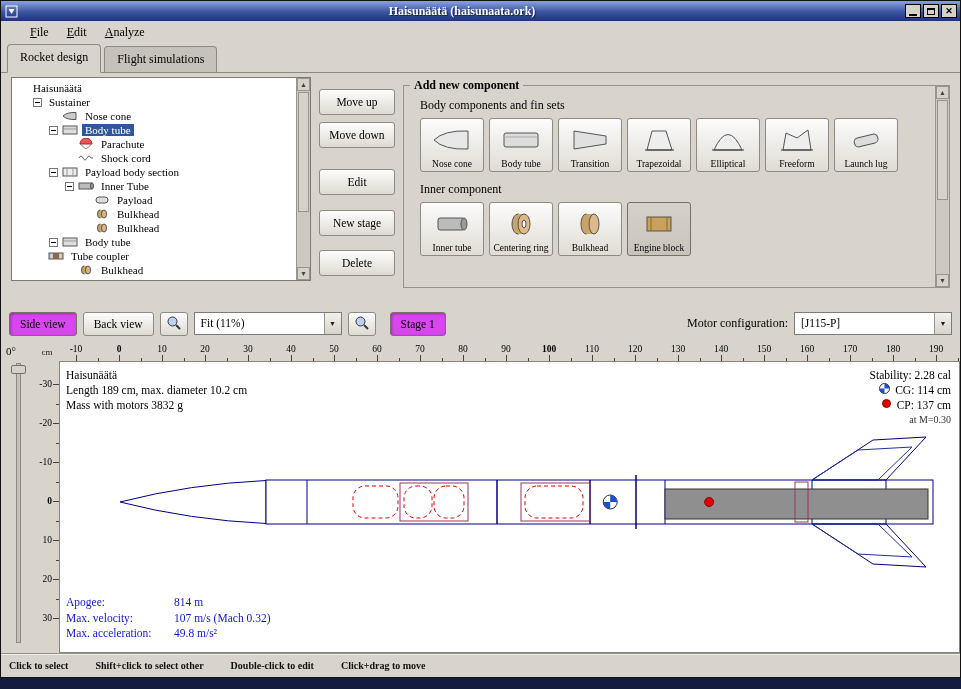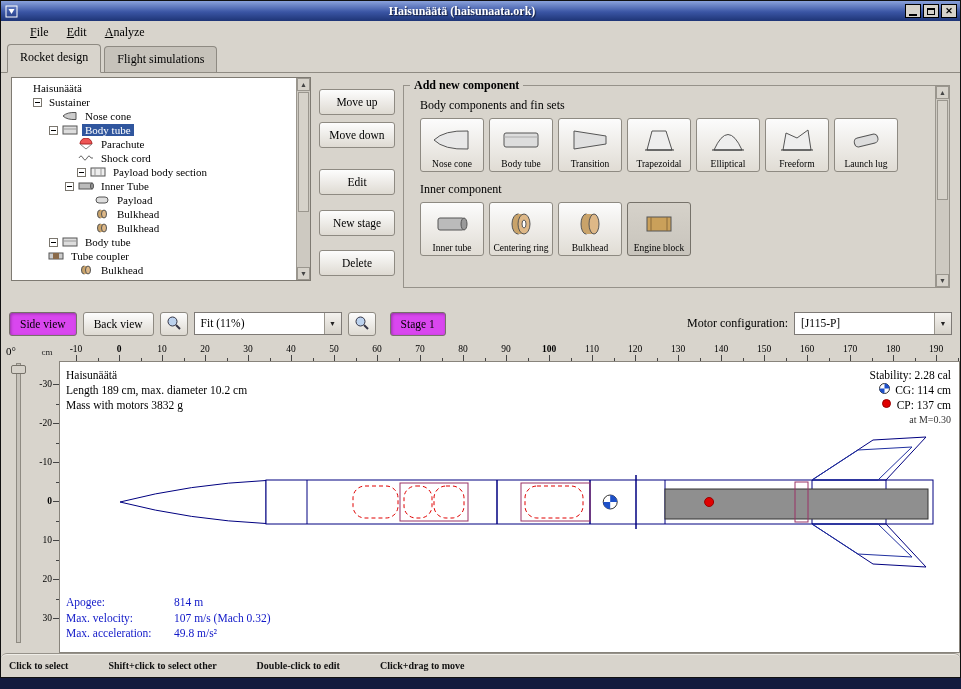--- a/index.html
+++ b/index.html
@@ -122,23 +122,23 @@
   .rocket-info { position: absolute; top: 6px; left: 6px; font-size: 11.5px; line-height: 1.3; color: #000; }
   .stability { position: absolute; top: 6px; right: 8px; font-size: 11.5px; line-height: 1.3; color: #000; }
   .stab-line { display: flex; justify-content: flex-end; align-items: center; gap: 5px; }
   .stab-mach { font-size: 10px; color: #333; }
   .flight-stats { position: absolute; left: 6px; bottom: 10px; color: #1018c8; font-size: 11.5px;
                   line-height: 1.35; }
   .fs-row { display: flex; }
   .fs-label { width: 108px; }
 
   
-  .statusbar { flex: 1; display: flex; align-items: center; gap: 40px; padding-left: 8px;
+  .statusbar { flex: 1; display: flex; align-items: center; gap: 27px; padding-left: 8px;
                border-top: 1px solid #96928a; box-shadow: inset 0 1px 0 #f0eee8;
-               font-size: 10px; font-weight: bold; color: #111; border-radius: 6px; }
+               font-size: 10px; font-weight: bold; color: #111; }
 </style>
 </head>
 <body>
 
 <div class="window">
 
   <div class="titlebar">
     <span class="app-icon">
       <svg width="13" height="13">
           <rect x="1" y="1" width="11" height="11" fill="none" stroke="#fff"></rect>
@@ -213,21 +213,21 @@
           </div>
           <div class="tree-row" style="padding-left: 52px;">
             <div class="exp-spacer"></div>
             <div class="tree-icon">
               <svg width="16" height="10">
                 <path d="M1 5 Q3 1 5 5 T9 5 T13 5 L15 5" fill="none" stroke="#666"></path>
               </svg>
             </div>
             <div class="tree-label">Shock cord</div>
           </div>
-          <div class="tree-row" style="padding-left: 36px; margin-left: 28px;">
+          <div class="tree-row" style="padding-left: 36px;">
             <div class="exp"></div>
             <div class="tree-icon">
               <svg width="16" height="10">
                 <rect x="1" y="1" width="14" height="8" fill="#eee" stroke="#555"></rect>
                 <line x1="5" y1="1" x2="5" y2="9" stroke="#999"></line>
                 <line x1="11" y1="1" x2="11" y2="9" stroke="#999"></line>
               </svg>
             </div>
             <div class="tree-label">Payload body section</div>
           </div>

